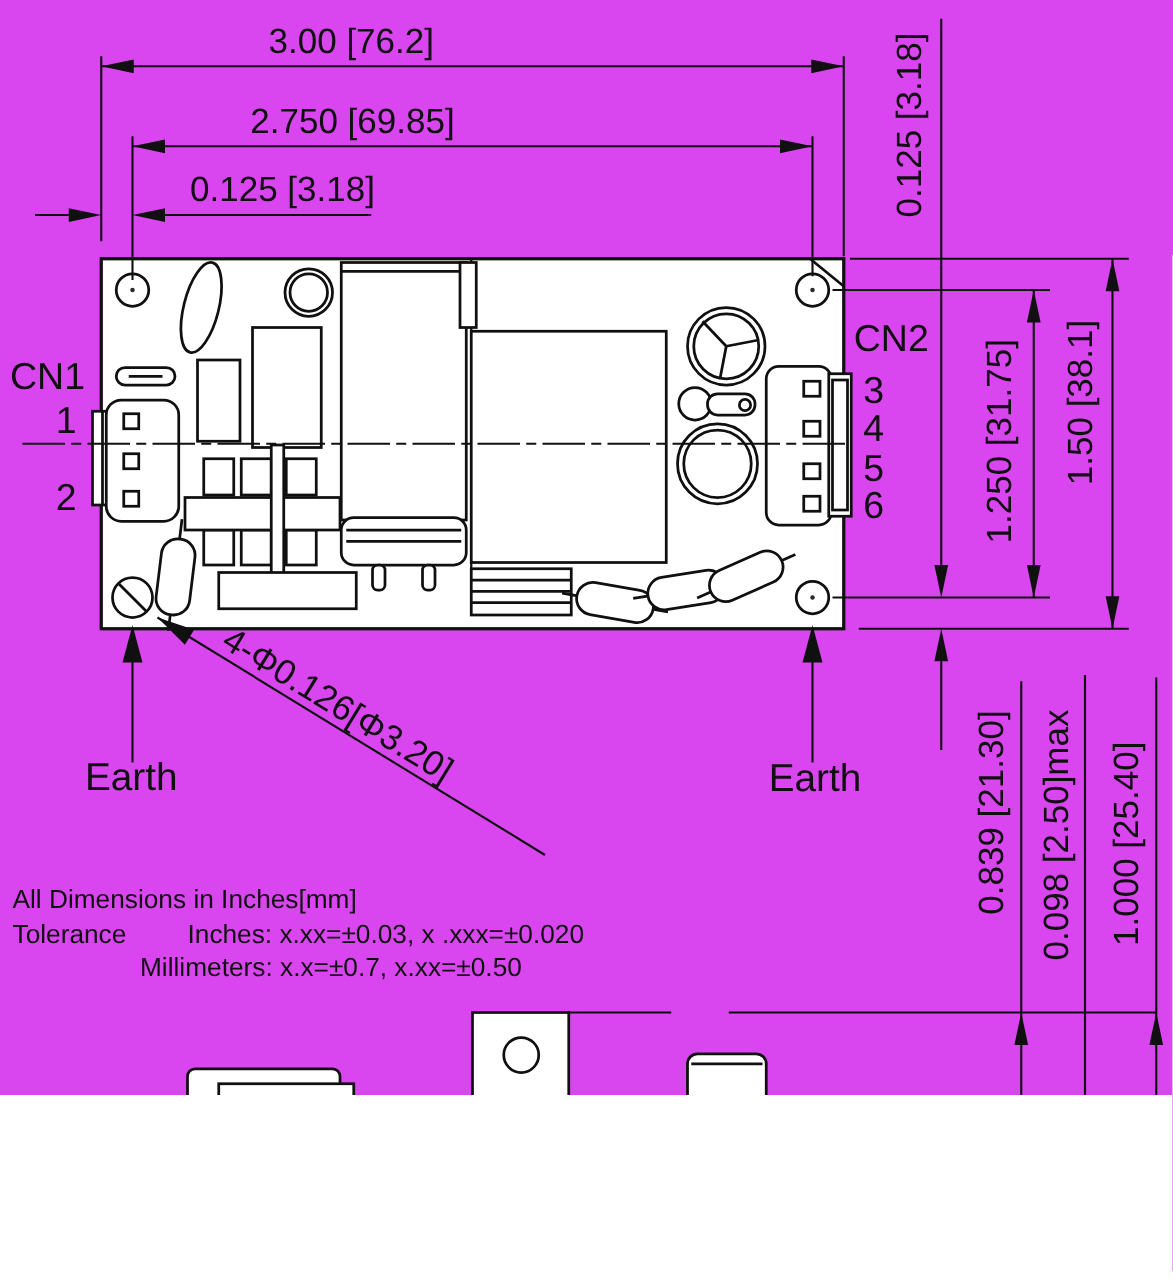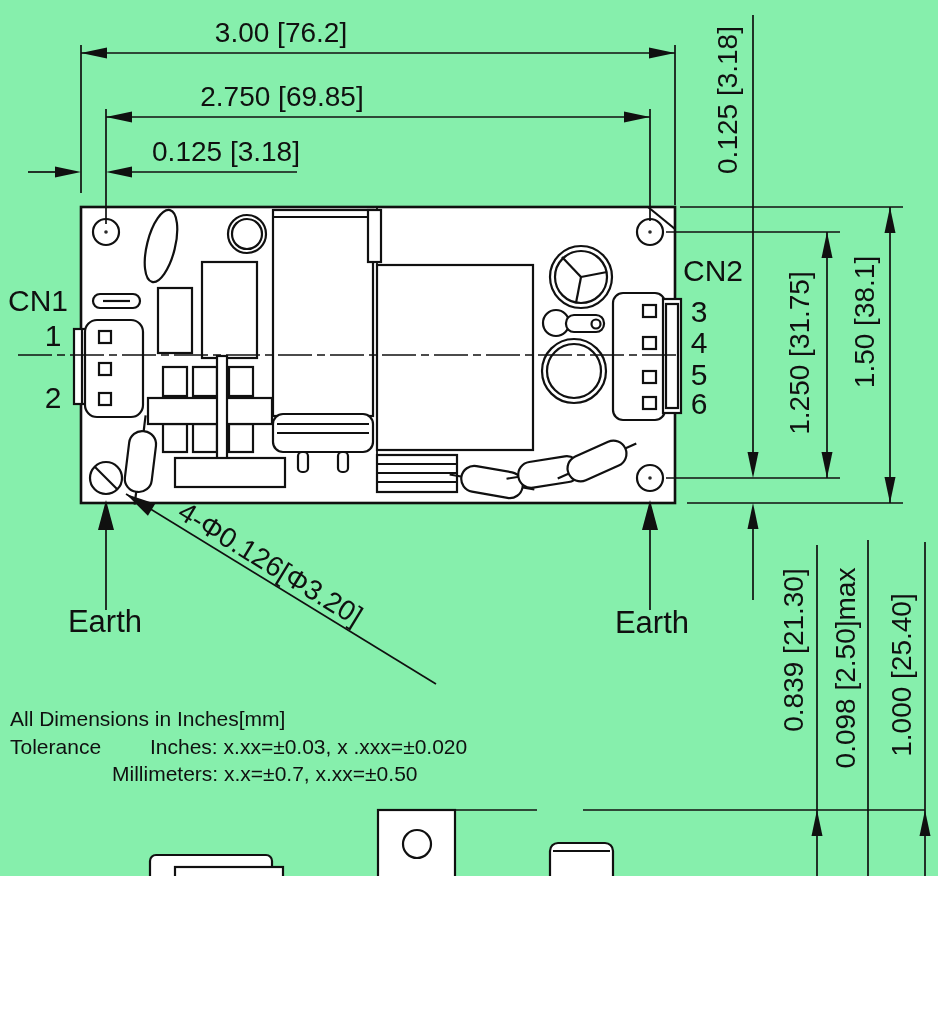--- a/index.html
+++ b/index.html
@@ -1,16 +1,16 @@
 <!DOCTYPE html>
 <html><head>
 <meta charset="utf-8">
 <style>
   html,body{margin:0;padding:0;background:#ffffff;}
-  .stage{position:relative;width:938px;height:876px;background:#86efac;overflow:hidden;}
+  .stage{position:relative;width:938px;height:876px;background:#d946ef;overflow:hidden;}
   svg{display:block;}
   
   .c   {fill:#ffffff;stroke:#101010;stroke-width:2.2;}
   .cth {fill:#ffffff;stroke:#101010;stroke-width:2.6;}
   .cf  {fill:#2a2a2a;stroke:none;}
   .thin{fill:none;stroke:#101010;stroke-width:1.8;}
   
   .d   {fill:none;stroke:#101010;stroke-width:1.7;}
   .cl  {fill:none;stroke:#101010;stroke-width:1.5;stroke-dasharray:34 5 8 5;}
   .a   {fill:#101010;stroke:none;}

